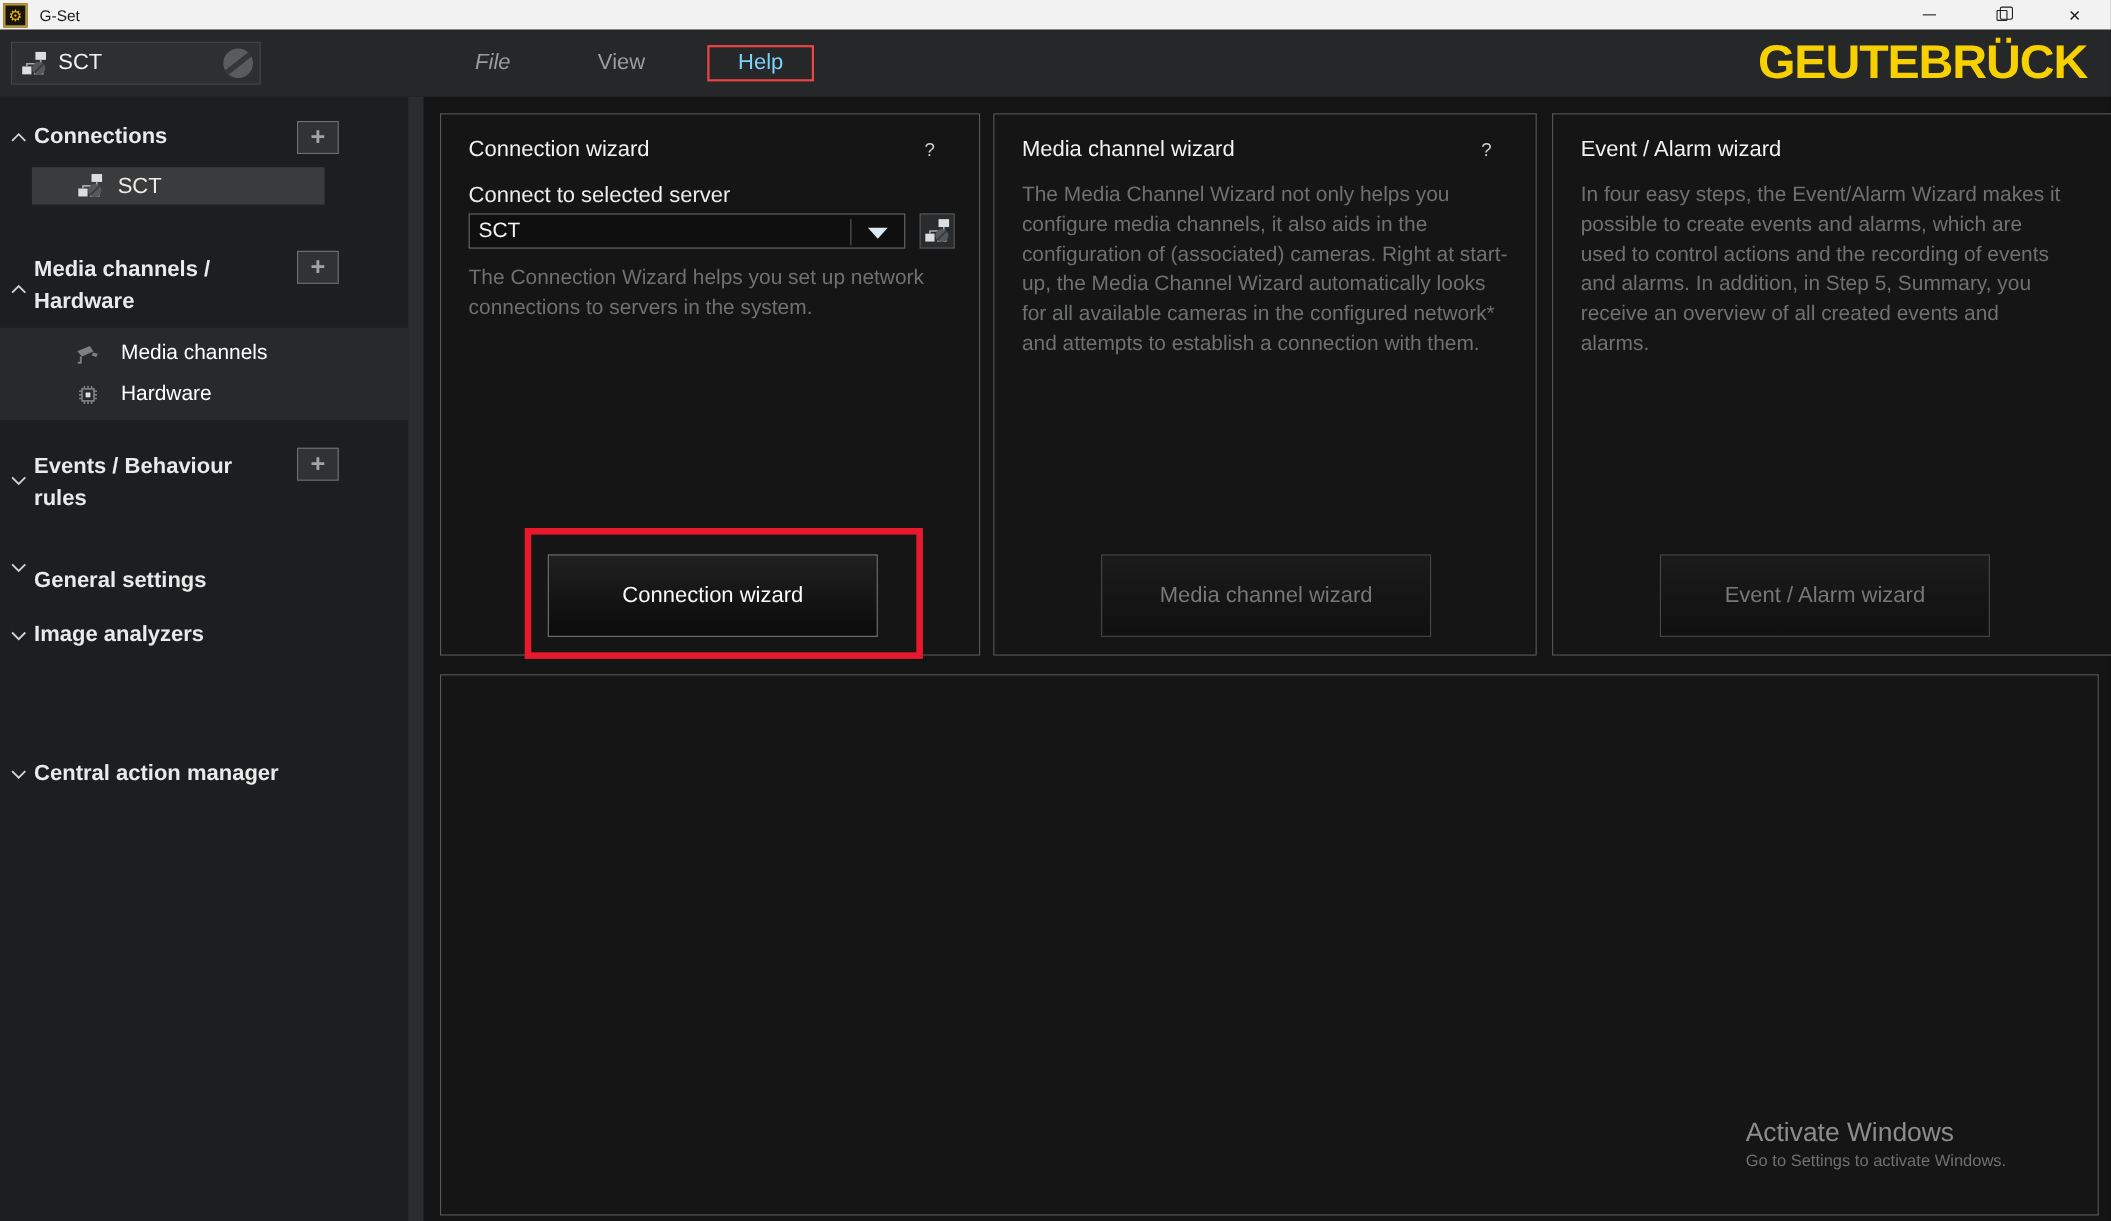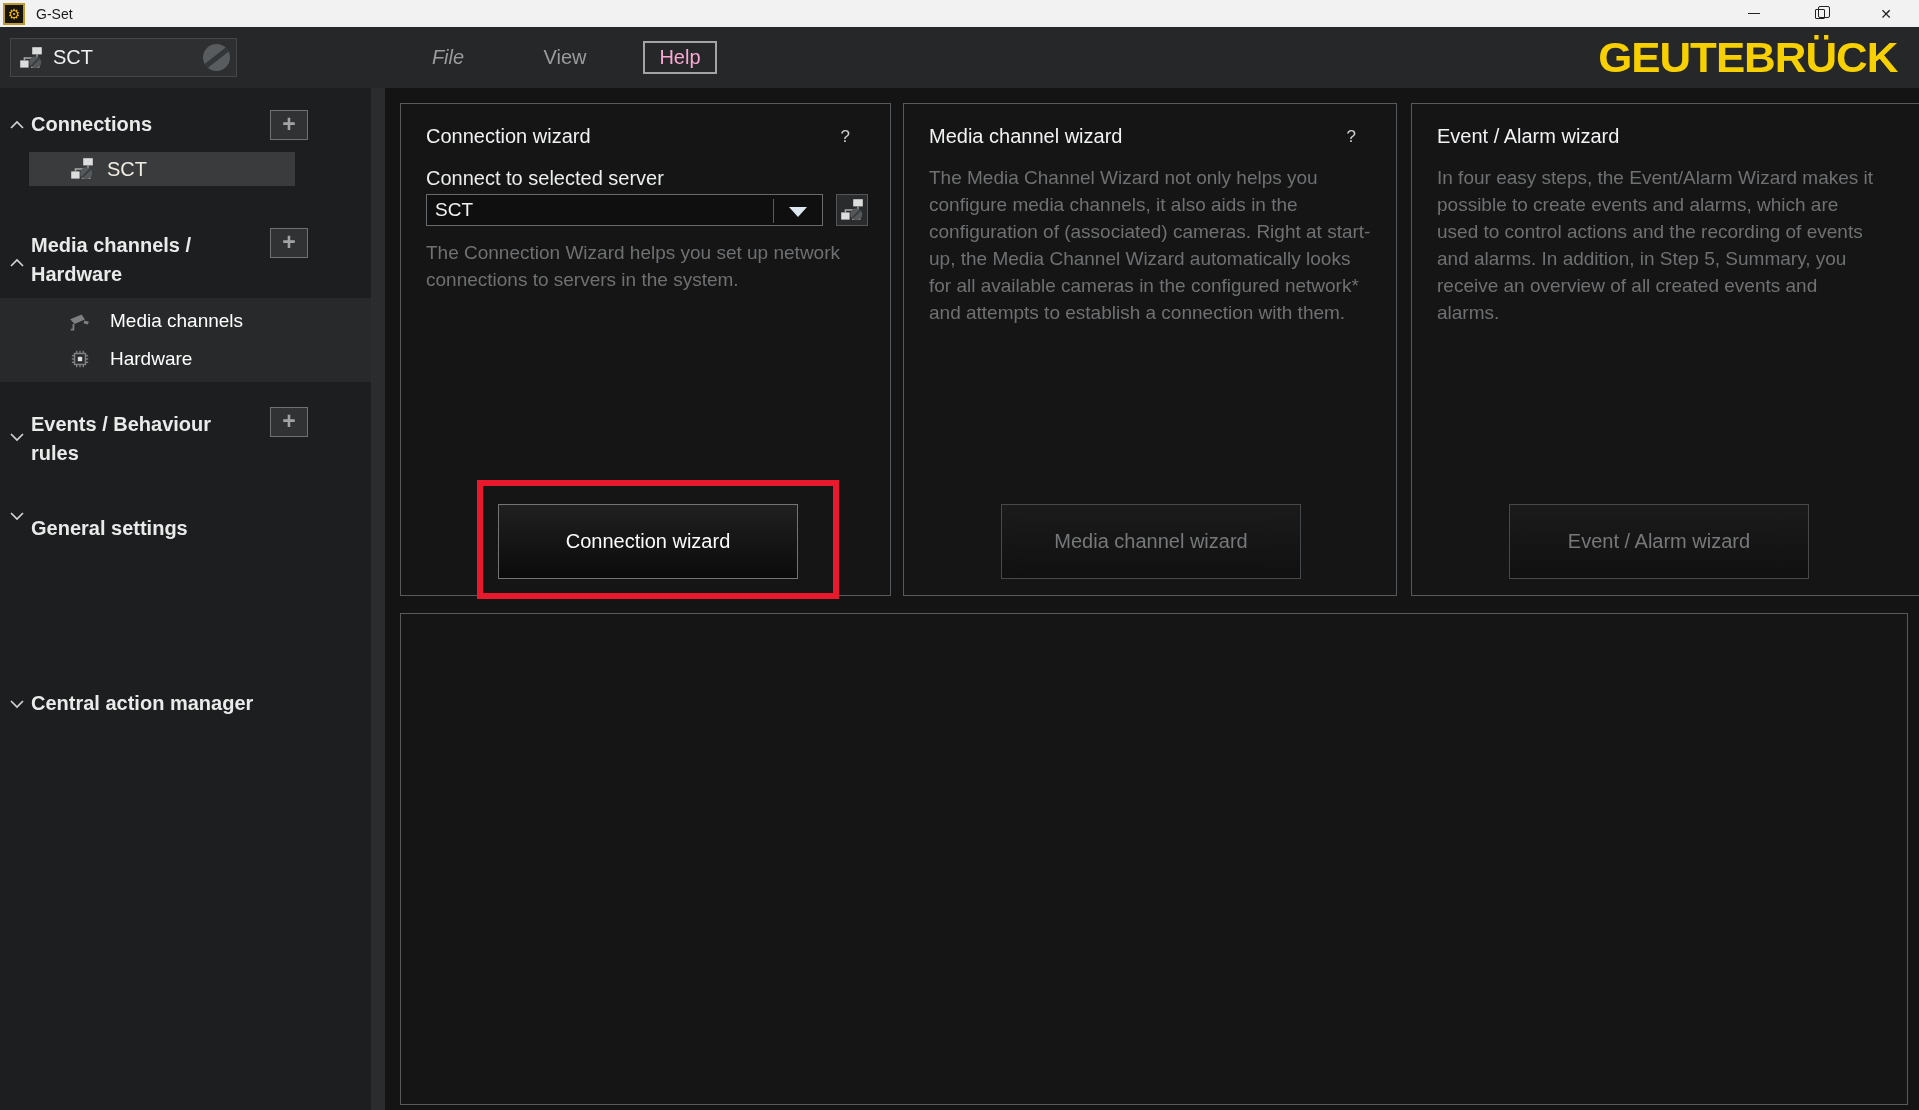--- a/index.html
+++ b/index.html
@@ -21,21 +21,21 @@
   
   .toolbar { position:absolute; top:27px; left:0; width:100%; height:61px; background:#262728; }
   .server-box { position:absolute; left:10px; top:11px; width:227px; height:39px; background:#2e2f31; border:1px solid #454647; display:flex; align-items:center; }
   .server-box .net-ico { margin-left:8px; }
   .server-box .server-label { margin-left:10px; font-size:20px; color:#f0f0f0; }
   .prohibit { margin-left:auto; margin-right:6px; width:27px; height:27px; border-radius:50%; background:#595c5f; position:relative; overflow:hidden; }
   .prohibit::after { content:""; position:absolute; left:-3px; top:11px; width:34px; height:5px; background:#34373a; transform:rotate(-38deg); }
   .menu-item { position:absolute; top:0; height:61px; display:flex; align-items:center; justify-content:center; color:#9b9c9d; font-size:20px; }
   .menu-file { left:420px; width:56px;font-style:italic; }
   .menu-view { left:536px; width:58px; }
-  .menu-help { left:643px; top:14px; height:33px; width:74px; border:2px solid #a3a3a3; color:#f9a8d4; }
+  .menu-help { left:643px; top:14px; height:33px; width:97px; border:2px solid #ef4444; color:#7dd3fc; }
   .logo { position:absolute; right:22px; top:0; height:61px; display:flex; align-items:center; font-size:43px; font-weight:bold; color:#f6d000; letter-spacing:-1px; transform:scaleX(1.02); transform-origin:right center; }
 
   
   .sidebar { position:absolute; left:0; top:88px; width:371px; height:1022px; background:#1d1e1f; }
   .scroll-strip { position:absolute; left:371px; top:88px; width:14px; height:1022px; background:#2a2c2e; }
   .side-row { position:absolute; left:0; width:100%;font-weight:bold; }
   .chev { position:absolute; left:9px; width:16px; height:10px; }
   .side-label { position:absolute; left:31px; font-size:20px; color:#e9eaea; white-space:pre-line; line-height:29px; }
   .add-btn { position:absolute; left:270px; width:38px; height:30px; background:#313233; border:1px solid #6f7071; color:#a2a3a4; font-size:23px; line-height:26px; text-align:center; }
   .sct-row { position:absolute; left:29px; top:64px; width:266px; height:34px; background:#3a3b3c; display:flex; align-items:center; }
@@ -200,20 +200,28 @@
 
     <div class="side-row" style="top:411px;height:34px;">
       <span class="chev icon-chev-down" style="top:12px;">
   <svg viewBox="0 0 16 10" width="16" height="10">
             <polyline points="2,2 8,8 14,2" fill="none" stroke="#d2d3d4" stroke-width="1.7"></polyline>
           </svg>
 </span>
       <span class="side-label" style="top:15px;">General settings</span>
     </div>
 
+    <div class="side-row" style="top:473px;height:34px;">
+      <span class="chev icon-chev-down" style="top:12px;">
+  <svg viewBox="0 0 16 10" width="16" height="10">
+            <polyline points="2,2 8,8 14,2" fill="none" stroke="#d2d3d4" stroke-width="1.7"></polyline>
+          </svg>
+</span>
+      <span class="side-label" style="top:2px;">Image analyzers</span>
+    </div>
 
 
     <div class="side-row" style="top:599px;height:34px;">
       <span class="chev icon-chev-down" style="top:12px;">
   <svg viewBox="0 0 16 10" width="16" height="10">
             <polyline points="2,2 8,8 14,2" fill="none" stroke="#d2d3d4" stroke-width="1.7"></polyline>
           </svg>
 </span>
       <span class="side-label" style="top:2px;">Central action manager</span>
     </div>
@@ -256,14 +264,18 @@
 
   <div class="card card-3">
     <div class="card-title">Event / Alarm wizard</div>
     <div class="card-help">?</div>
     <div class="card-desc">In four easy steps, the Event/Alarm Wizard makes it possible to create events and alarms, which are used to control actions and the recording of events and alarms. In addition, in Step 5, Summary, you receive an overview of all created events and alarms.</div>
     <div class="wiz-btn disabled">Event / Alarm wizard</div>
   </div>
 
   <div class="bottom-panel"></div>
 
+  <div class="watermark">
+    <div class="wm-title">Activate Windows</div>
+    <div class="wm-sub">Go to Settings to activate Windows.</div>
+  </div>
 
 </div>
 
 </body></html>

